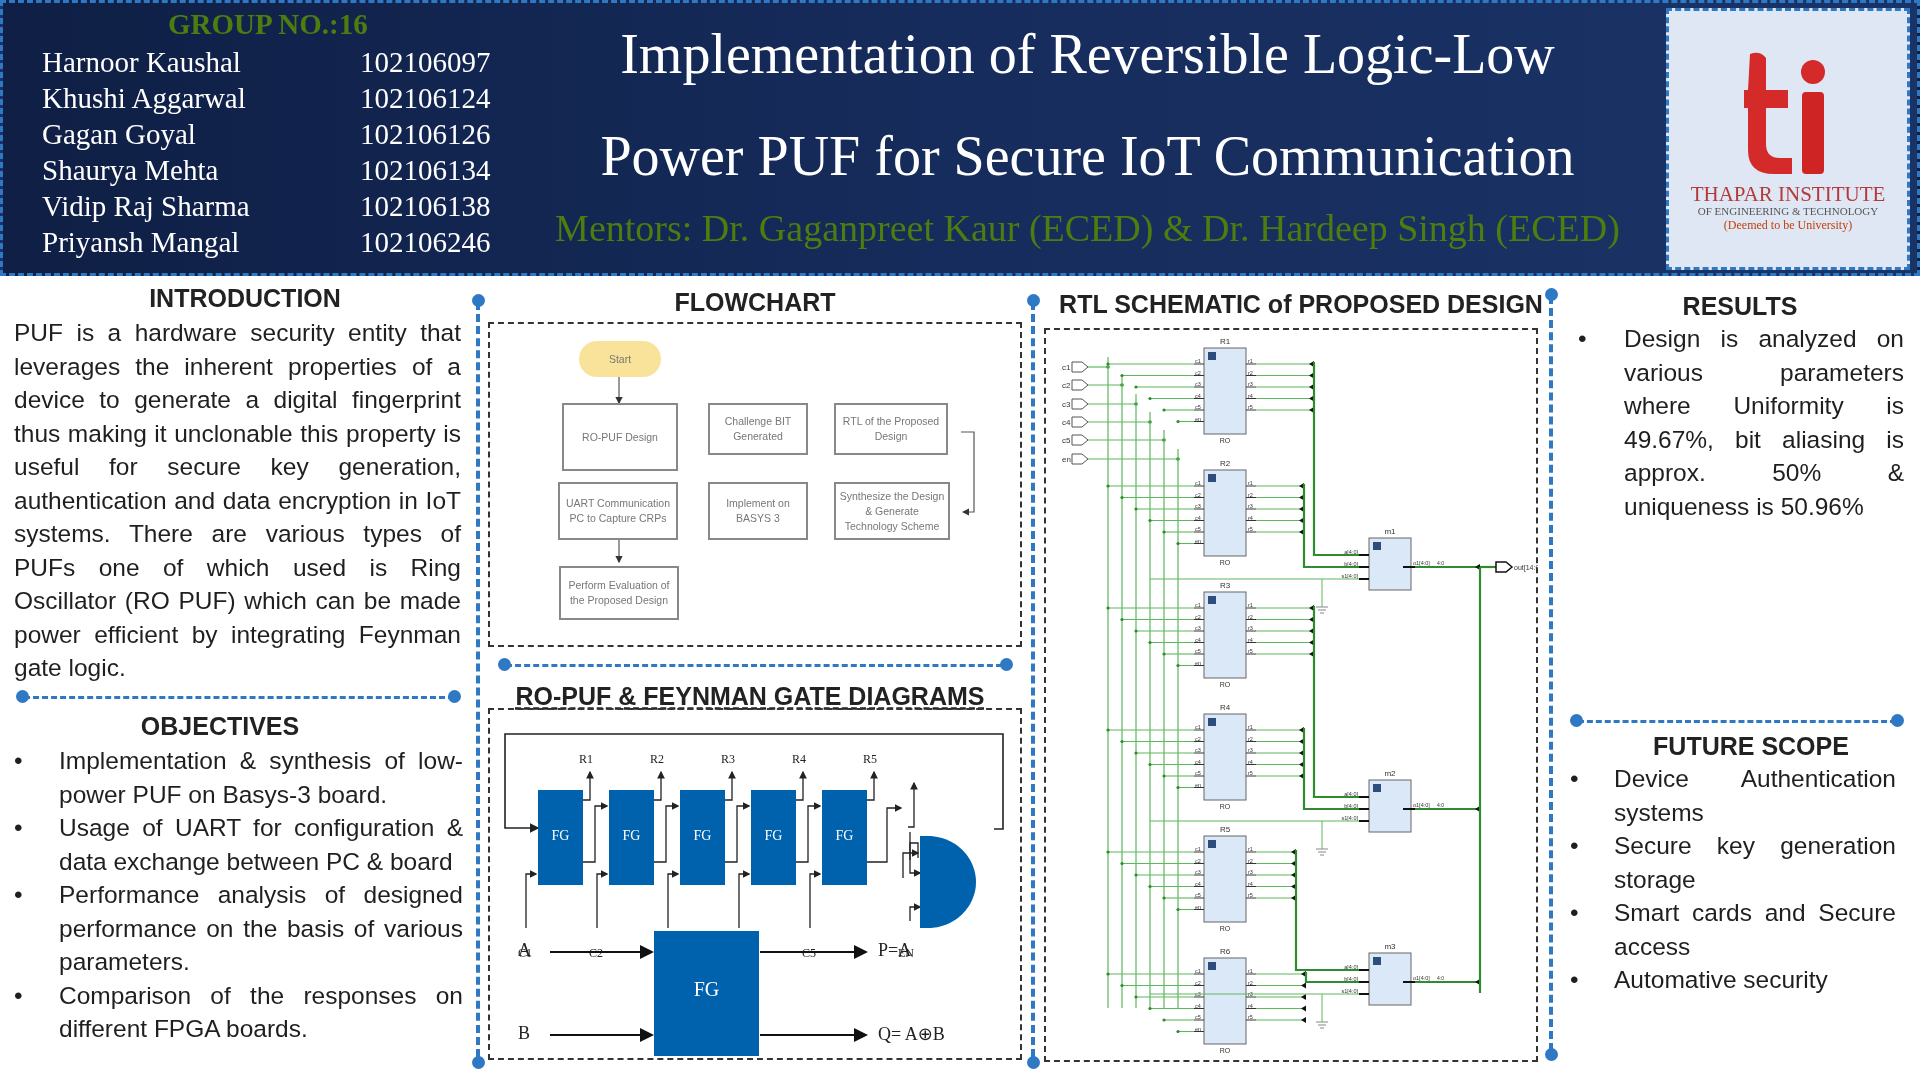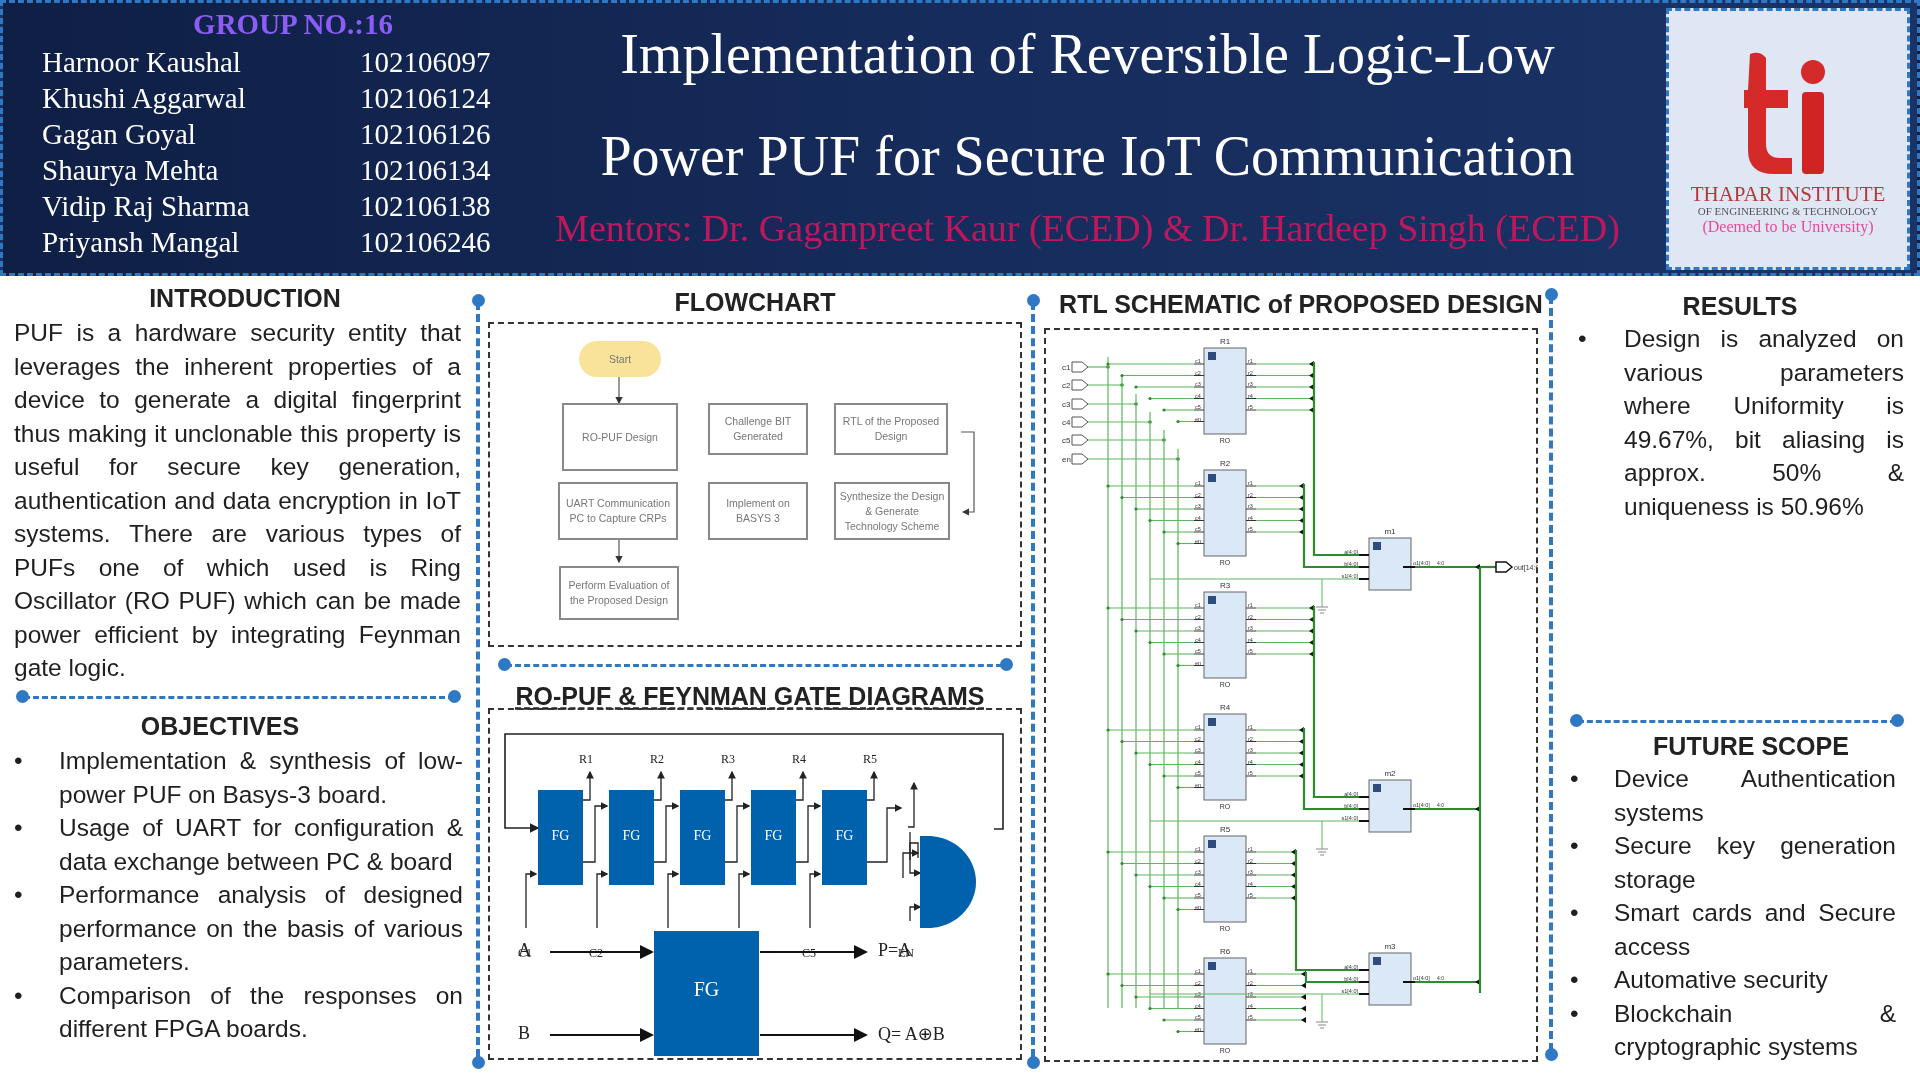--- a/index.html
+++ b/index.html
@@ -1,31 +1,31 @@
 <!DOCTYPE html>
 <html><head>
 <meta charset="utf-8">
 <style>
   html,body{margin:0;padding:0;}
   body{width:1920px;height:1080px;overflow:hidden;background:#ffffff;position:relative;font-family:"Liberation Sans",sans-serif;color:#222;}
   .abs{position:absolute;}
   
   #header{left:0;top:0;width:1920px;height:276px;background:linear-gradient(90deg,#0f1f45 0%,#162c5c 50%,#1a3366 100%);border:3px dashed #2e78c4;box-sizing:border-box;}
   .serif{font-family:"Liberation Serif",serif;}
-  #group-title{left:168px;top:8px;width:250px;text-align:center;color:#8b5cf6;font-weight:bold;font-size:29px;}
+  #group-title{left:168px;top:8px;width:250px;color:#4d7c0f;font-weight:bold;font-size:29px;}
   .member-name{left:42px;width:260px;color:#fff;font-size:29px;}
   .member-id{left:360px;width:142px;color:#fff;font-size:29px;}
   #title1{left:520px;top:22px;width:1135px;text-align:center;color:#fff;font-size:56px;}
   #title2{left:520px;top:124px;width:1135px;text-align:center;color:#fff;font-size:56px;}
-  #mentors{left:520px;top:206px;width:1135px;text-align:center;color:#be185d;font-size:38px;}
+  #mentors{left:520px;top:206px;width:1135px;text-align:center;color:#4d7c0f;font-size:38px;}
   #logo-box{left:1666px;top:8px;width:244px;height:262px;background:#dfe6f4;border:3px dashed #2e78c4;box-sizing:border-box;}
   #logo-t{left:1744px;top:52px;}
   #logo-name{left:1672px;top:182px;width:232px;text-align:center;color:#b43a3a;font-size:21px;}
   #logo-sub1{left:1672px;top:205px;width:232px;text-align:center;color:#555;font-size:11px;}
-  #logo-sub2{left:1672px;top:218px;width:232px;text-align:center;color:#ec4899;font-size:16px;}
+  #logo-sub2{left:1672px;top:218px;width:232px;text-align:center;color:#c2410c;font-size:12px;}
   
   .heading{font-weight:bold;font-size:25px;color:#222;text-align:center;}
   .body-text{font-size:24.5px;line-height:33.5px;color:#1f1f1f;text-align:justify;}
   .bullets{list-style:none;margin:0;padding:0;}
   .bullets li{position:relative;padding-left:45px;font-size:24.5px;line-height:33.5px;text-align:justify;color:#1f1f1f;}
   .bullets li::before{content:"\2022";position:absolute;left:0;top:0;}
   .vdash{border-left:4px dashed #2e78c4;width:0;}
   .hdash{border-top:3px dashed #2e78c4;height:0;}
   .dot{width:13px;height:13px;border-radius:50%;background:#2e78c4;}
   .box{border:2px dashed #333;box-sizing:border-box;}
@@ -595,14 +595,13 @@
 <div class="abs dot" style="left:1570px;top:714px;"></div>
 <div class="abs hdash" style="left:1578px;top:720px;width:318px;"></div>
 <div class="abs dot" style="left:1891px;top:714px;"></div>
 
 <div class="abs heading" style="left:1560px;top:732px;width:382px;">FUTURE SCOPE</div>
 <ul class="abs bullets" style="left:1570px;top:762px;width:326px;">
   <li style="padding-left:44px;">Device Authentication systems</li>
   <li style="padding-left:44px;">Secure key generation storage</li>
   <li style="padding-left:44px;">Smart cards and Secure access</li>
   <li style="padding-left:44px;">Automative security</li>
-  <li style="padding-left:44px;">Blockchain &amp; cryptographic systems</li>
 </ul>
 
 </body></html>

